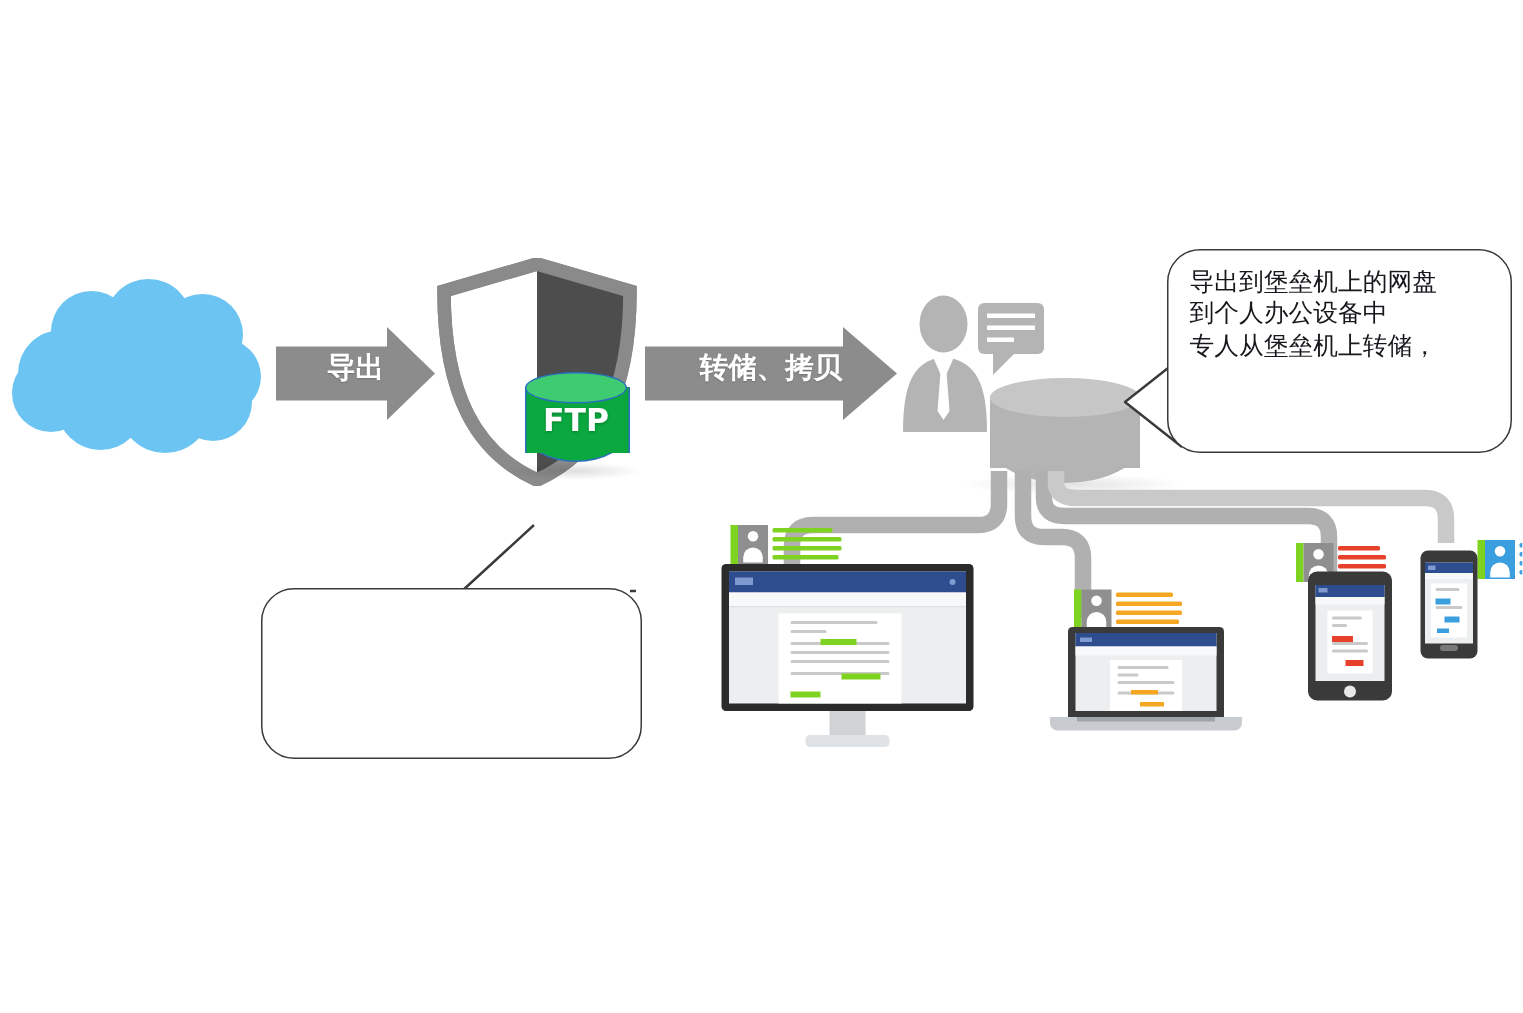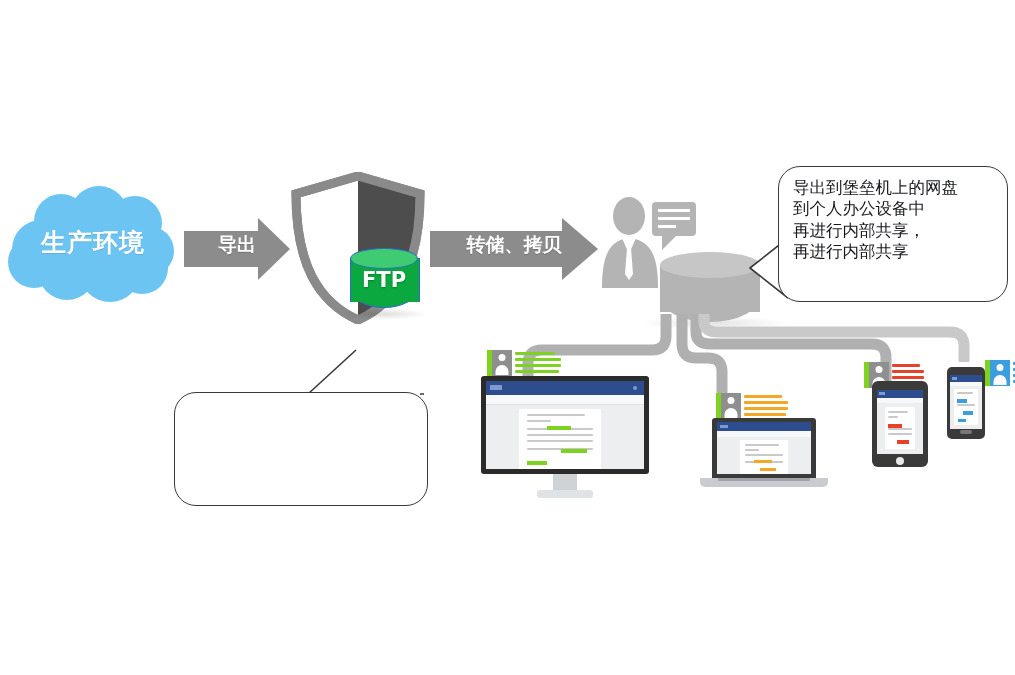--- a/index.html
+++ b/index.html
@@ -93,21 +93,20 @@
     <div class="puff" style="left:4px;top:34px;width:58px;height:58px;"></div>
     <div class="puff" style="left:26px;top:8px;width:54px;height:54px;"></div>
     <div class="puff" style="left:62px;top:0px;width:58px;height:58px;"></div>
     <div class="puff" style="left:100px;top:10px;width:54px;height:54px;"></div>
     <div class="puff" style="left:116px;top:40px;width:50px;height:50px;"></div>
     <div class="puff" style="left:0px;top:50px;width:52px;height:52px;"></div>
     <div class="puff" style="left:30px;top:56px;width:58px;height:58px;"></div>
     <div class="puff" style="left:72px;top:58px;width:60px;height:58px;"></div>
     <div class="puff" style="left:108px;top:56px;width:52px;height:52px;"></div>
     <div class="puff" style="left:10px;top:36px;width:150px;height:64px;border-radius:32px;"></div>
-    <div class="label">生产环境</div>
   </div>
 
   <div class="abs bigarrow" id="arrow1" style="left:184px;top:218px;width:106px;">
     <div class="body" style="width:74px;"></div>
     <div class="head" style="left:74px;border-left:32px solid #8c8c8c;"></div>
     <div class="txt">导出</div>
   </div>
 
   <svg class="abs" id="shield" viewBox="0 0 140 152">
     <path d="M70 4 L132 22 C132 92 110 130 70 148 C30 130 8 92 8 22 Z" fill="#ffffff" stroke="#8a8a8a" stroke-width="9"></path>
@@ -169,22 +168,21 @@
     </div>
   </div>
 
   <svg class="abs tail" style="left:744px;top:232px;width:52px;height:72px;">
     <path d="M44 6 L6 36 L44 66" fill="#ffffff" stroke="#3a3a3a" stroke-width="1.6" stroke-linejoin="round"></path>
     <line x1="44" y1="10" x2="44" y2="62" stroke="#ffffff" stroke-width="3"></line>
   </svg>
   <div class="abs callout" id="callout-right">
     <div>导出到堡垒机上的网盘</div>
     <div>到个人办公设备中</div>
-    <div>再进行内部共享，</div>
-    <div>再进行内部共享</div>
+    <div>专人从堡垒机上转储，</div>
   </div>
 
   <div class="card" style="left:487px;top:350px;">
     <div class="stripe" style="background:#7ed321;"></div>
     <div class="photo">
         <span class="avatar-head"></span>
         <span class="avatar-body"></span>
       </div>
     <div class="rows">
       <i style="width:40px;background:#7ed321;"></i>

